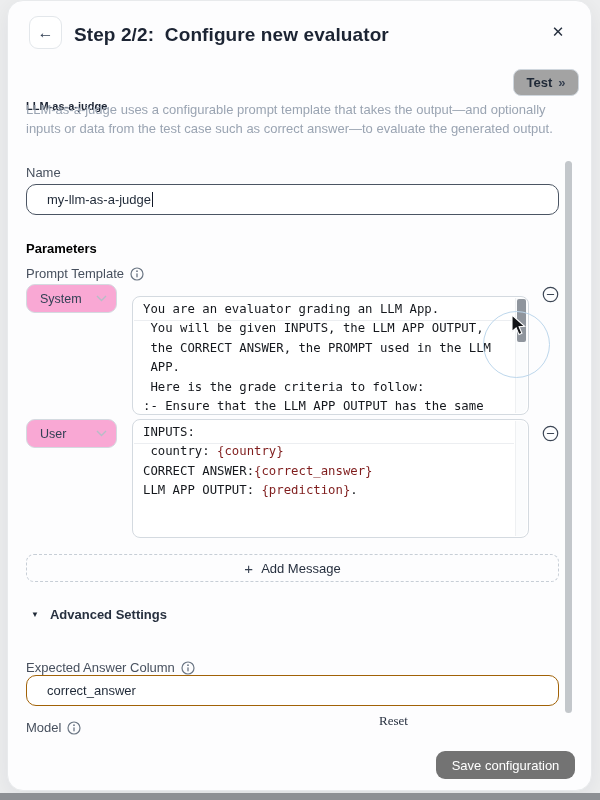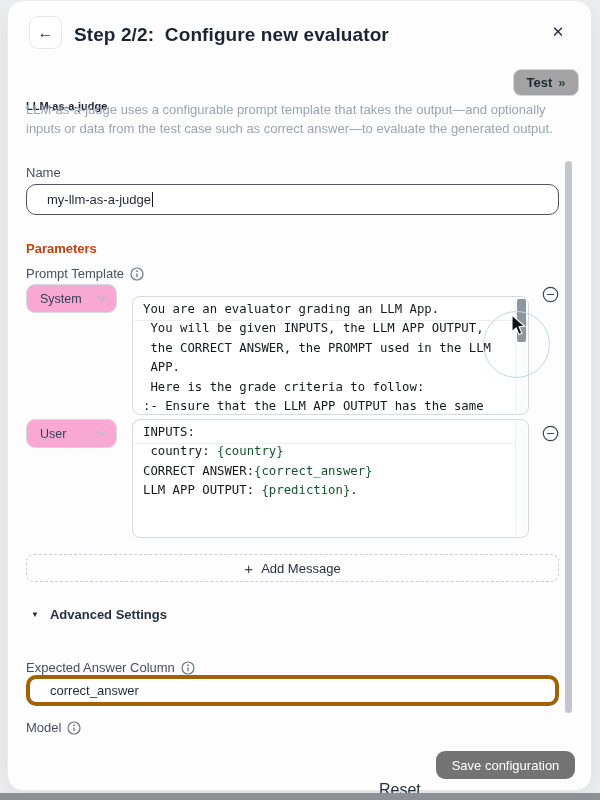--- a/index.html
+++ b/index.html
@@ -46,34 +46,34 @@
     font-size:13px; font-weight:600; color:#1f2937; cursor:pointer;
   }
   .test-btn .chev { font-size:13px; color:#374151; }
   .eval-desc {
     position:absolute; left:18px; top:99px; width:528px;
     font-size:13px; line-height:19px; color:#9aa4b2;
   }
   
   .field-label { position:absolute; left:18px; font-size:13px; color:#47505e;margin-top:7px; }
   .lbl-name { top:157px; }
-  .lbl-parameters { top:233px; color:#c2410c; font-weight:600; }
+  .lbl-parameters { top:233px; color:#000000; font-weight:600; }
   .lbl-prompt { top:258px; display:flex; align-items:center; gap:6px; }
   .lbl-expected { top:652px; display:flex; align-items:center; gap:6px; }
   .lbl-model { top:712px; display:flex; align-items:center; gap:6px; }
   .info-ic { width:14px; height:14px; display:inline-block; }
   .text-input {
     position:absolute; left:18px; width:533px; height:31px;
     border-radius:10px; background:#fff;
     font-size:13px; color:#1f2937; padding:0 20px;
     display:flex; align-items:center;
   }
   .name-input { top:183px; border:1.4px solid #4b5563; }
   .caret-bar { display:inline-block; width:1px; height:15px; background:#111827; margin-left:1px; }
-  .expected-input { top:674px; border:4px solid #a16207; }
+  .expected-input { top:674px; border:1px solid #a16207; }
   
   .role-select {
     position:absolute; left:18px; width:91px; height:29px;
     border:1px solid #d4dae0; border-radius:9px; background:#f9a8d4;
     display:flex; align-items:center; justify-content:space-between;
     padding:0 9px 0 13px; font-size:12.5px; color:#334155; cursor:pointer;
   }
   .role-system { top:283px; }
   .role-user { top:418px; }
   .prompt-box {
@@ -83,21 +83,21 @@
   }
   .box-system { top:295px;text-decoration:underline; }
   .box-user { top:418px; }
   .prompt-code {
     position:absolute; left:0; top:0; right:13px; bottom:0;
     padding:3px 0 0 10px;
     font-family:"DejaVu Sans Mono", monospace;
     font-size:12.3px; line-height:19.4px; color:#15181d;
     white-space:pre; overflow:hidden;
   }
-  .prompt-code .var { color:#14532d;text-align:center; }
+  .prompt-code .var { color:#7f1d1d;text-align:center; }
   .first-line-rule { position:absolute; left:1px; right:14px; top:23px; height:1px; background:#eceef1; }
   .inner-track {
     position:absolute; top:1px; bottom:1px; right:1px; width:12px;
     background:#fbfcfd; border-left:1px solid #eef0f2;
     border-radius:0 7px 7px 0;
   }
   .inner-thumb {
     position:absolute; top:1px; right:1px; width:9px; height:43px;
     background:#8f959d; border-radius:2px;
   }
@@ -118,23 +118,23 @@
   
   .advanced-toggle {
     position:absolute; left:23px; top:606px;
     display:flex; align-items:center; gap:11px;
     background:none; border:none; cursor:pointer;
     font-family:inherit; font-size:13px; font-weight:600; color:#27303f;
   }
   .advanced-toggle .tri { font-size:8px; color:#1f2937; }
   
   .reset-btn {
-    position:absolute; left:371px; top:780px;
-    background:none; border:none; font-family:Liberation Sans, sans-serif;
-    font-size:16px; color:#27303f; cursor:pointer;
+    position:absolute; left:371px; top:712px;
+    background:none; border:none; font-family:Liberation Serif, serif;
+    font-size:13px; color:#27303f; cursor:pointer;
   }
   .save-btn {
     position:absolute; left:428px; top:750px; height:28px; width:139px;
     background:#737373; color:#fff; border:none; border-radius:9px;
     font-family:inherit; font-size:13px; cursor:pointer;
   }
   
   .modal-scroll-thumb {
     position:absolute; left:557px; top:160px; width:7px; height:552px;
     background:#c3c7cb; border-radius:4px;

